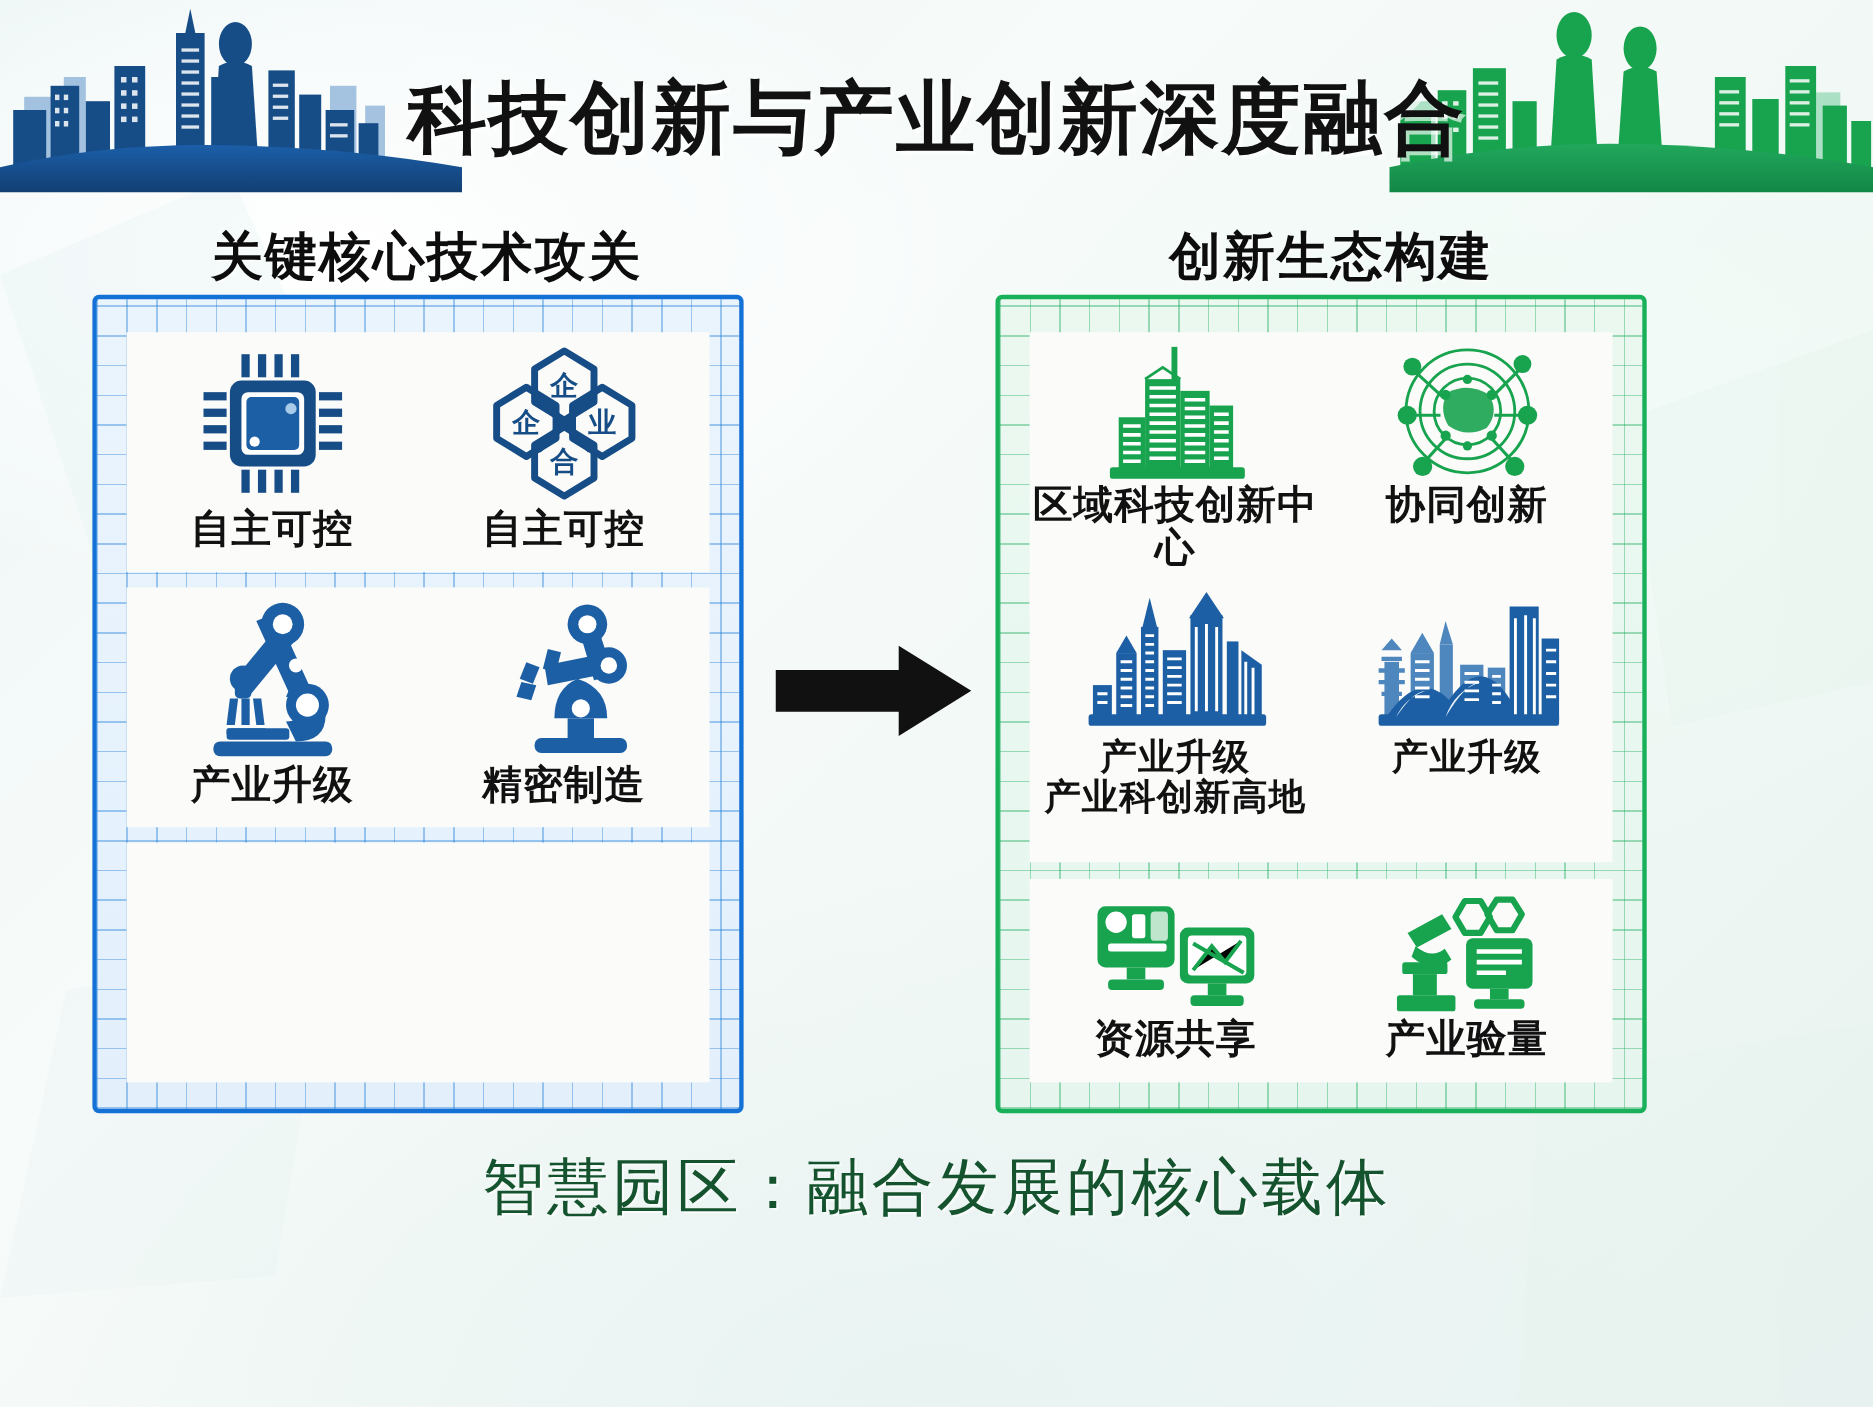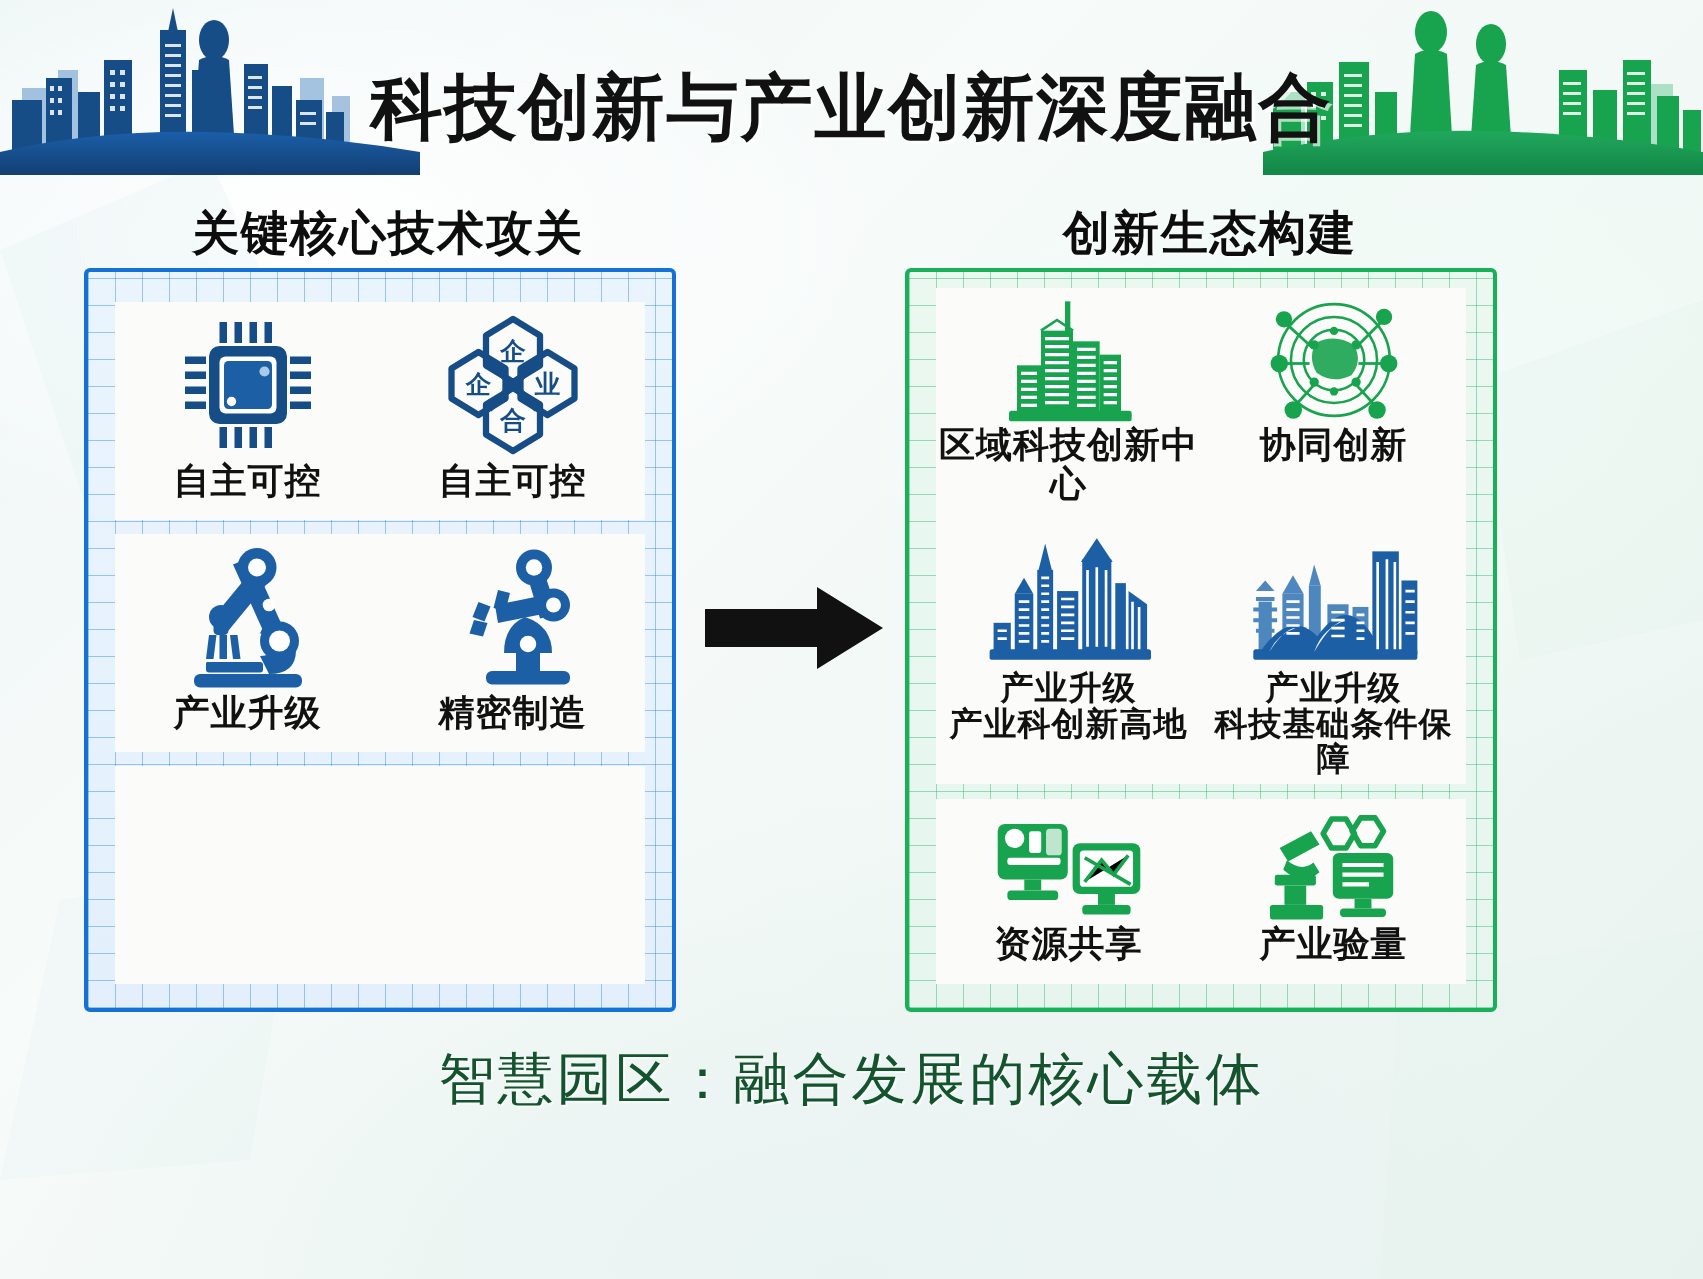--- a/index.html
+++ b/index.html
@@ -53,21 +53,21 @@
     background:
       repeating-linear-gradient(0deg,rgba(25,170,90,.40) 0 1.3px, rgba(0,0,0,0) 1.3px 27px),
       repeating-linear-gradient(90deg,rgba(25,170,90,.40) 0 1.3px, rgba(0,0,0,0) 1.3px 27px),
       linear-gradient(180deg,#eaf8f0 0%,#e6f6ee 100%);
   }
 
   .row{position:absolute;left:27px;right:27px;height:218px;background:#fbfbf9;display:flex;}
   .row.r1{top:30px;}
   .row.r2{top:262px;}
   .row.r3{top:494px;}
-  #panel-right .row.r1{top:16px;height:256px;}
+  #panel-right .row.r1{top:30px;height:256px;}
   #panel-right .row.r2{top:250px;height:262px;}
   #panel-right .row.r3{top:527px;height:185px;}
 
   .cell{flex:1;display:flex;flex-direction:column;align-items:center;justify-content:flex-start;padding-top:8px;}
   .icon-wrap{display:flex;align-items:center;justify-content:center;}
   .cell-label{
     font-size:36px;font-weight:bold;color:#111;letter-spacing:1px;
     text-align:center;line-height:1.08;margin-top:2px;
   }
   .cell-label.two-line{font-size:33px;}
@@ -465,21 +465,20 @@
             <path d="M82 62 h6 M82 68 h6 M82 74 h6 M82 80 h6"></path>
           </g>
           <g fill="#ffffff">
             <path d="M50 90 q14 -24 24 -24 q-18 6 -24 24z" opacity=".9"></path>
             <path d="M16 90 q12 -18 20 -18 q-14 5 -20 18z" opacity=".9"></path>
           </g>
         </svg>
       </div>
       <div class="cell-label two-line">
         <span>产业升级</span>
-        <span class="l2">科技基础条件保障</span>
       </div>
     </div>
   </div>
 
   <div class="row r3">
     <div class="cell">
       <div class="icon-wrap">
         <svg width="160" height="116" viewBox="0 0 130 96">
           <g fill="#18a34f">
             <rect x="6" y="14" width="58" height="46" rx="6"></rect>

